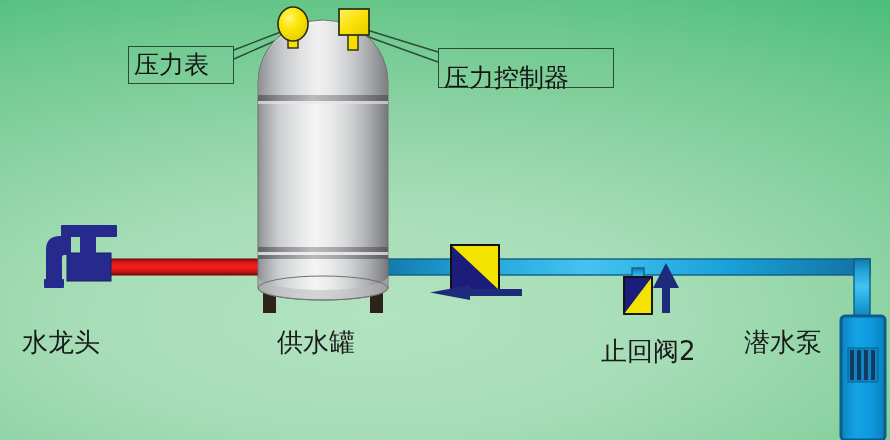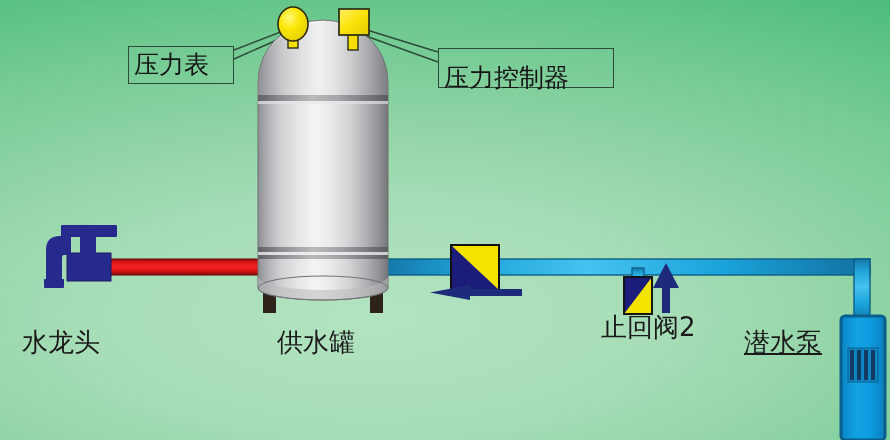--- a/index.html
+++ b/index.html
@@ -228,17 +228,17 @@
   <div class="callout-text" style="left:134px; top:52px;">压力表</div>
 
   <div class="callout-box" style="left:438px; top:48px; width:176px; height:40px;"></div>
   <div class="callout-text" style="left:444px; top:65px;">压力控制器</div>
 
   <div class="cap-label" style="left:22px; top:329px;">水龙头</div>
 
   <div class="cap-label" style="left:277px; top:329px;">供水罐</div>
 
 
-  <div class="cap-label" style="left:601px; top:314px;">止回阀2</div>
-
-  <div class="cap-label" style="left:744px; top:329px;text-decoration:underline;">潜水泵</div>
+  <div class="cap-label" style="left:601px; top:338px;">止回阀2</div>
+
+  <div class="cap-label" style="left:744px; top:329px;">潜水泵</div>
 
 </div>
 
 </body></html>

